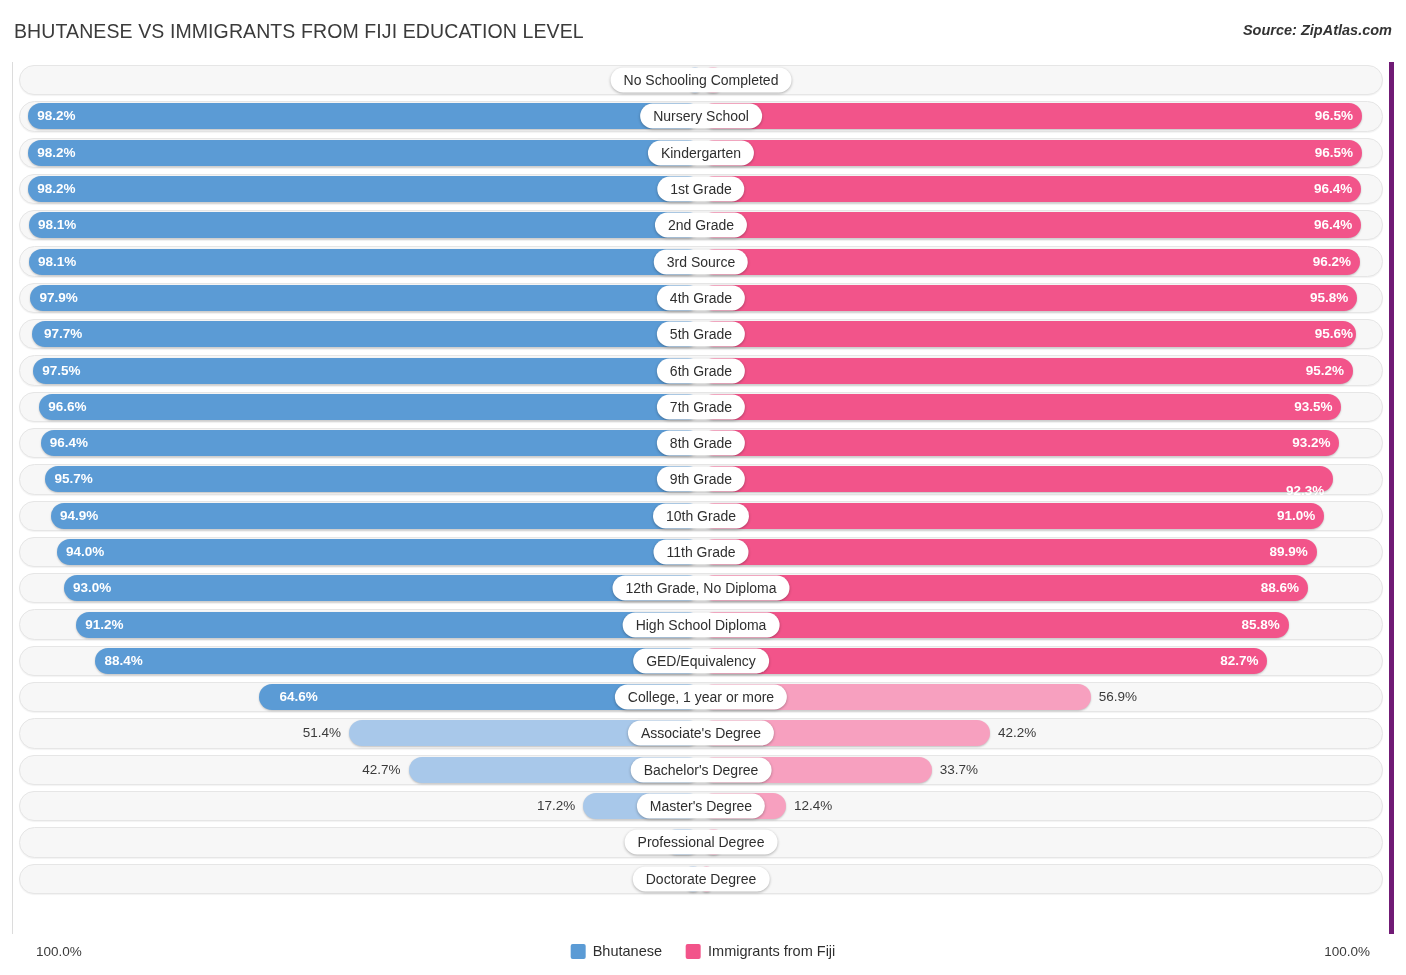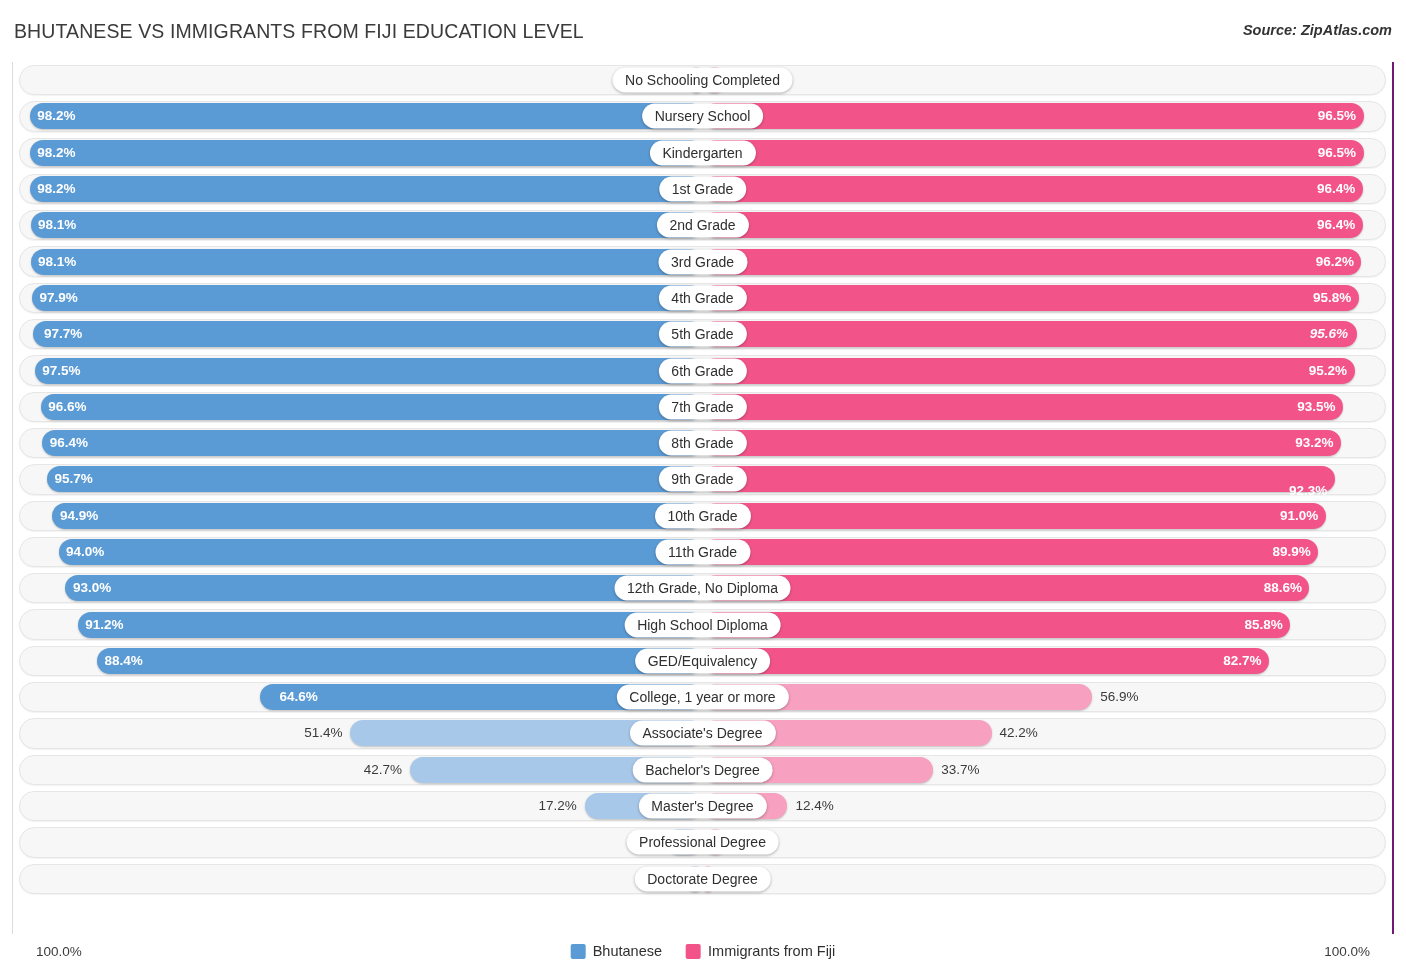--- a/index.html
+++ b/index.html
@@ -26,21 +26,21 @@
     position: absolute; right: 14px; top: 22px;
     font-size: 14.5px; color: #333; font-style: italic; font-weight: bold;
     white-space: nowrap;
   }
 
   
   .plot {
     position: absolute; left: 12px; top: 62px;
     width: 1382px; height: 872px;
     border-left: 1px solid #dcdcdc;
-    border-right: 2px solid #701a75;
+    border-right: 5px solid #701a75;
     text-align: center;
   }
 
   .row {
     position: relative;
     height: 36.3px;
     width: 100%;
   }
   .track {
     position: absolute; left: 6px; right: 6px; top: 3px; bottom: 3px;
@@ -164,36 +164,36 @@
         <div class="bar right" style="width: 660.34px; background: rgb(242, 84, 138);"></div>
         <div class="val r inside" style="right: 36.66px;">96.4%</div>
         <div class="pill">2nd Grade</div>
       </div>
       <div class="row">
         <div class="track"></div>
         <div class="bar left" style="width: 671.985px; background: rgb(91, 155, 213);"></div>
         <div class="val l inside" style="left: 25.015px;">98.1%</div>
         <div class="bar right" style="width: 658.97px; background: rgb(242, 84, 138);"></div>
         <div class="val r inside" style="right: 38.03px;">96.2%</div>
-        <div class="pill">3rd Grade</div>
+        <div class="pill">3rd Source</div>
       </div>
       <div class="row">
         <div class="track"></div>
         <div class="bar left" style="width: 670.615px; background: rgb(91, 155, 213);"></div>
         <div class="val l inside" style="left: 26.385px;">97.9%</div>
         <div class="bar right" style="width: 656.23px; background: rgb(242, 84, 138);"></div>
         <div class="val r inside" style="right: 40.77px;">95.8%</div>
         <div class="pill">4th Grade</div>
       </div>
       <div class="row">
         <div class="track"></div>
         <div class="bar left" style="width: 669.245px; background: rgb(91, 155, 213);"></div>
         <div class="val l inside" style="left: 31px;">97.7%</div>
         <div class="bar right" style="width: 654.86px; background: rgb(242, 84, 138);"></div>
-        <div class="val r inside" style="right: 44px; font-style: italic;">95.6%</div>
+        <div class="val r inside" style="right: 36px;">95.6%</div>
         <div class="pill">5th Grade</div>
       </div>
       <div class="row">
         <div class="track"></div>
         <div class="bar left" style="width: 667.875px; background: rgb(91, 155, 213);"></div>
         <div class="val l inside" style="left: 29.125px;">97.5%</div>
         <div class="bar right" style="width: 652.12px; background: rgb(242, 84, 138);"></div>
         <div class="val r inside" style="right: 44.88px;">95.2%</div>
         <div class="pill">6th Grade</div>
       </div>

